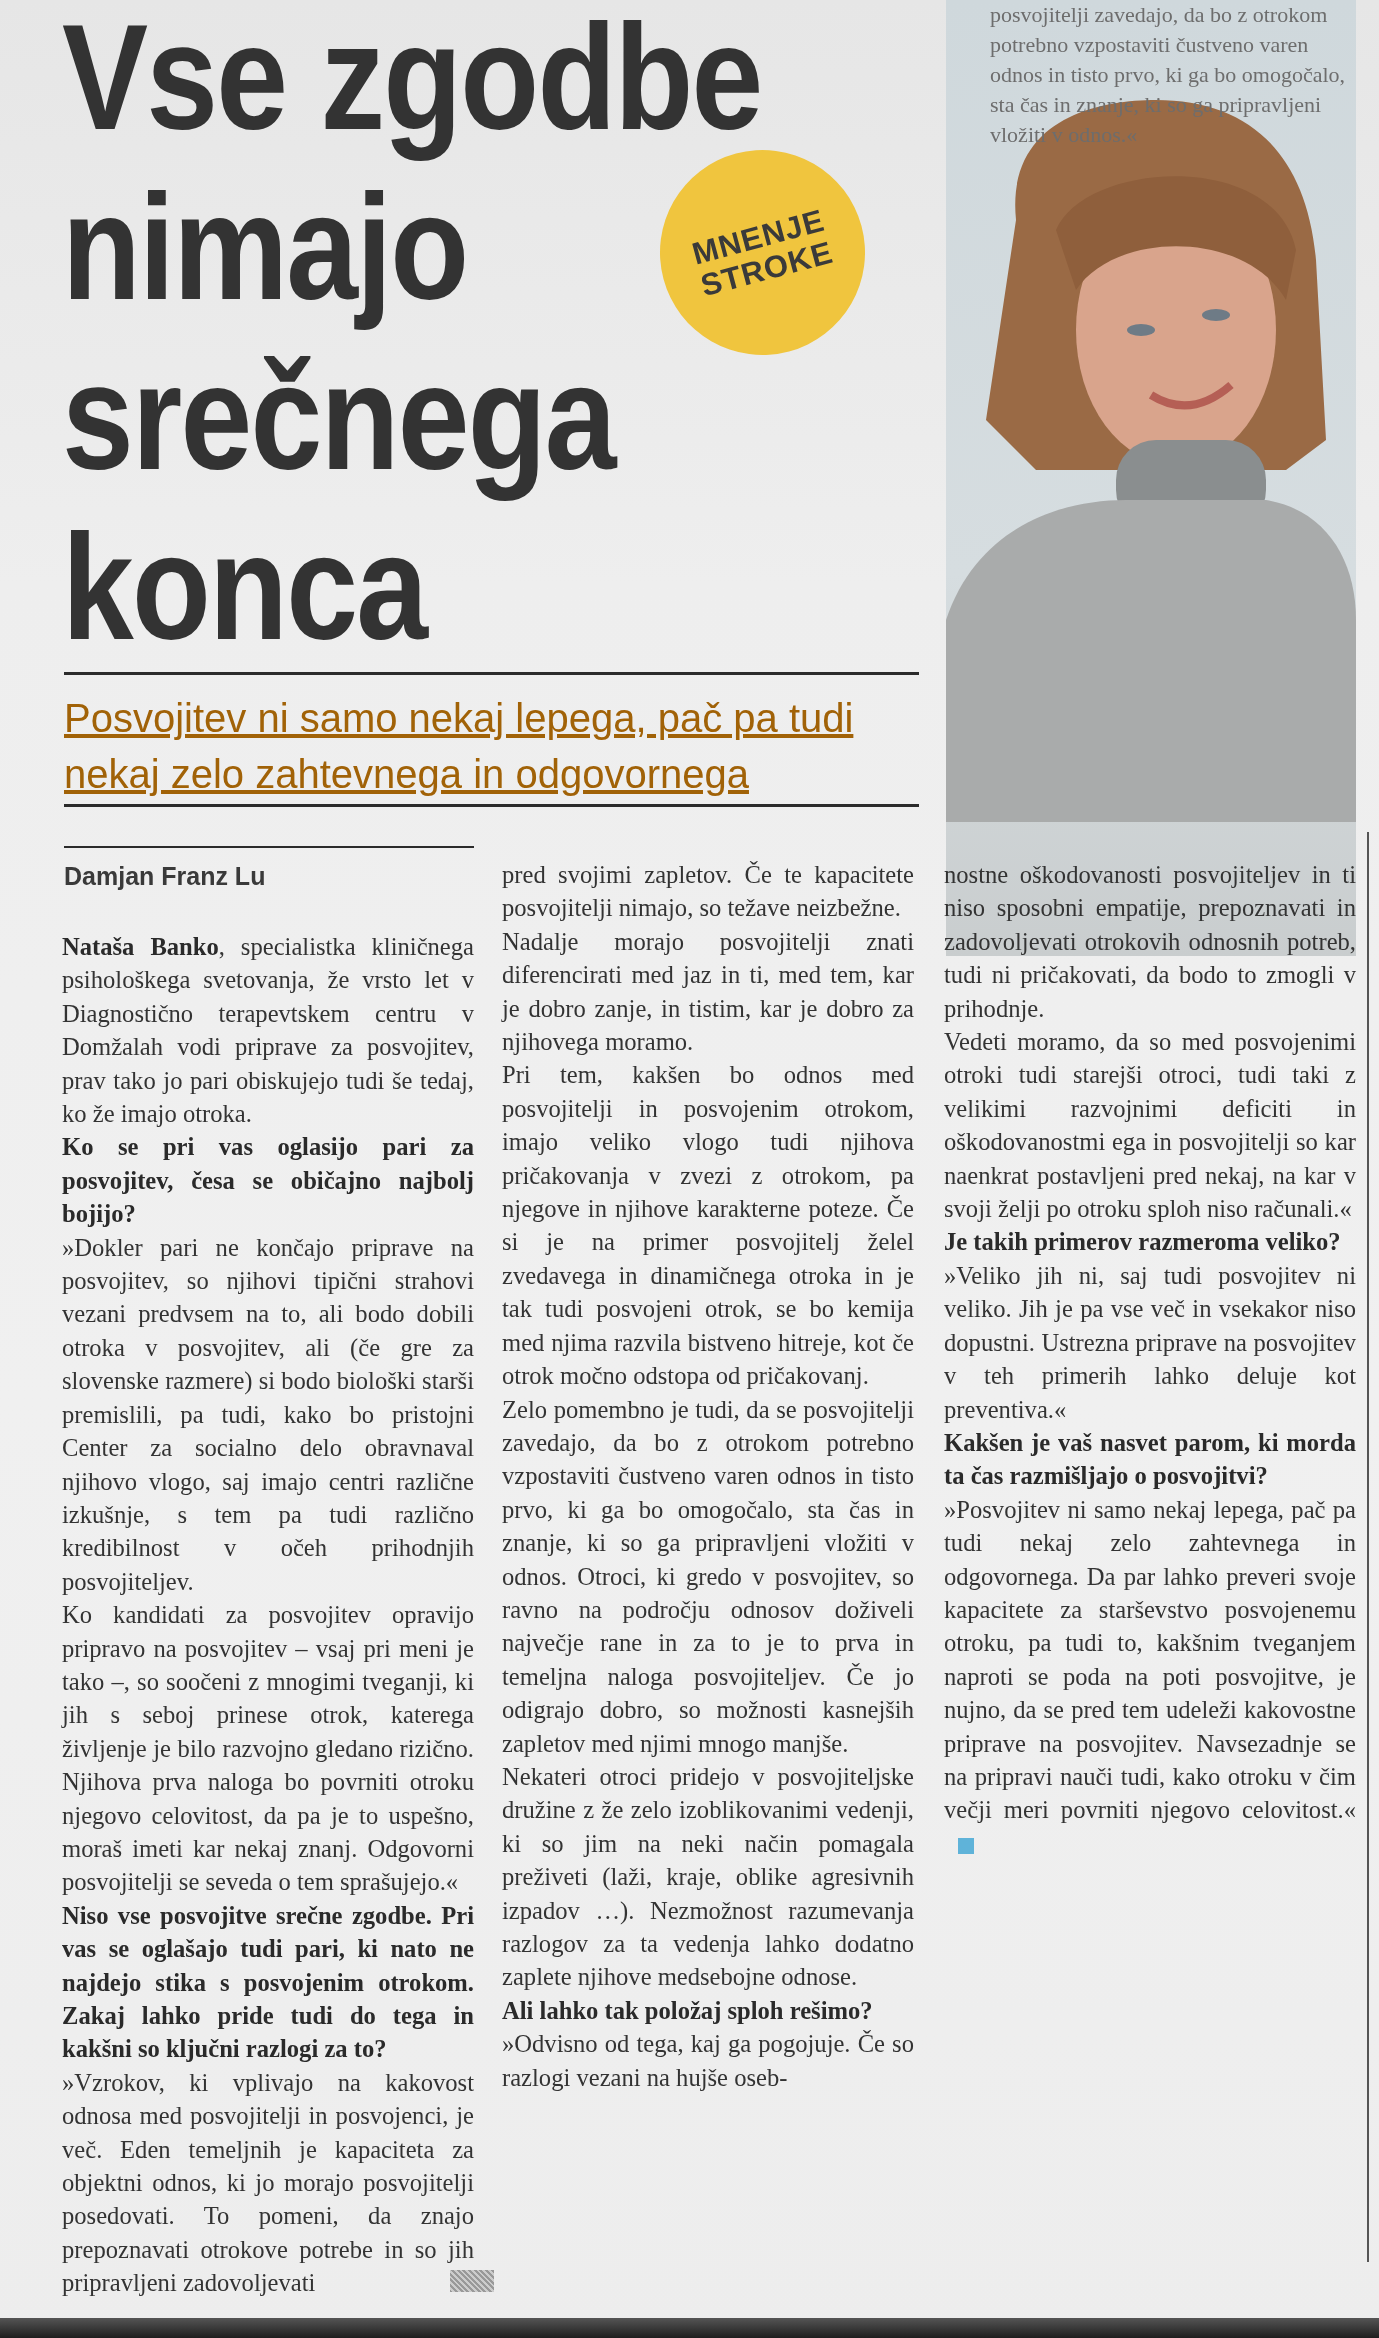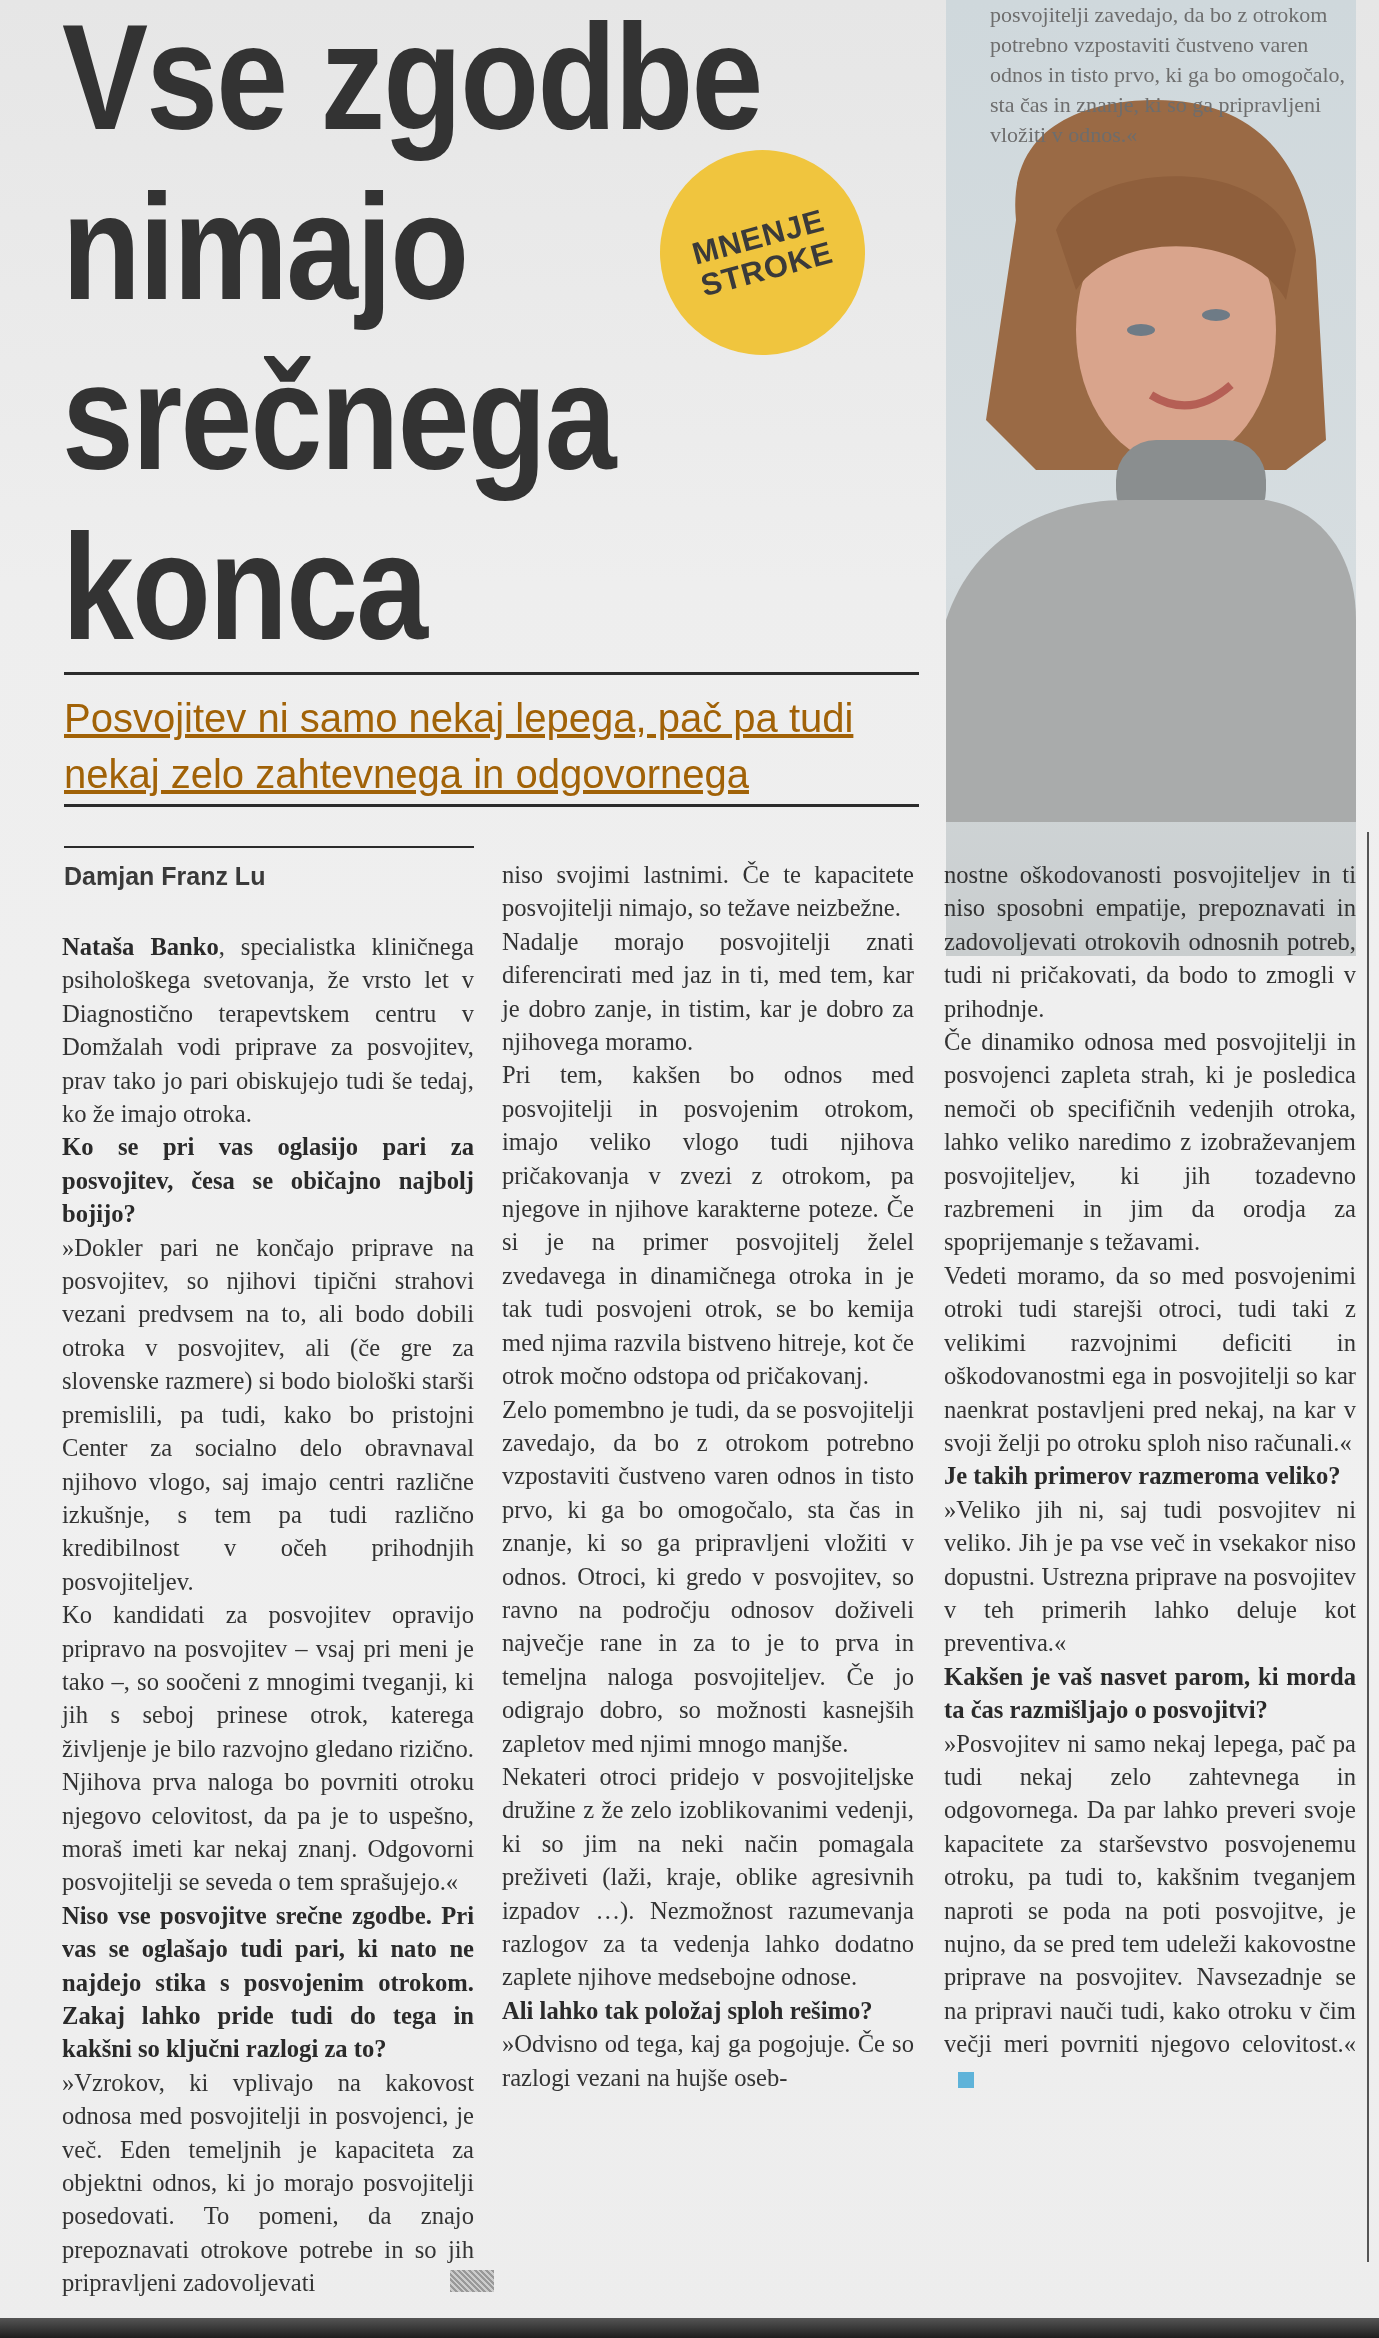--- a/index.html
+++ b/index.html
@@ -108,32 +108,31 @@
 <div class="col col1">
   <p><b>Nataša Banko</b><span>, specialistka kliničnega psihološkega svetovanja, že vrsto let v Diagnostično terapevtskem centru v Domžalah vodi priprave za posvojitev, prav tako jo pari obiskujejo tudi še tedaj, ko že imajo otroka.</span></p>
   <p><b>Ko se pri vas oglasijo pari za posvojitev, česa se običajno najbolj bojijo?</b></p>
   <p>»Dokler pari ne končajo priprave na posvojitev, so njihovi tipični strahovi vezani predvsem na to, ali bodo dobili otroka v posvojitev, ali (če gre za slovenske razmere) si bodo biološki starši premislili, pa tudi, kako bo pristojni Center za socialno delo obravnaval njihovo vlogo, saj imajo centri različne izkušnje, s tem pa tudi različno kredibilnost v očeh prihodnjih posvojiteljev.</p>
   <p>Ko kandidati za posvojitev opravijo pripravo na posvojitev – vsaj pri meni je tako –, so soočeni z mnogimi tveganji, ki jih s seboj prinese otrok, katerega življenje je bilo razvojno gledano rizično. Njihova prva naloga bo povrniti otroku njegovo celovitost, da pa je to uspešno, moraš imeti kar nekaj znanj. Odgovorni posvojitelji se seveda o tem sprašujejo.«</p>
   <p><b>Niso vse posvojitve srečne zgodbe. Pri vas se oglašajo tudi pari, ki nato ne najdejo stika s posvojenim otrokom. Zakaj lahko pride tudi do tega in kakšni so ključni razlogi za to?</b></p>
   <p>»Vzrokov, ki vplivajo na kakovost odnosa med posvojitelji in posvojenci, je več. Eden temeljnih je kapaciteta za objektni odnos, ki jo morajo posvojitelji posedovati. To pomeni, da znajo prepoznavati otrokove potrebe in so jih pripravljeni zadovoljevati</p>
 </div>
 
 <div class="col col2">
-  <p>niso svojimi lastnimi. Če te kapacitete posvojitelji nimajo, so težave neizbežne.</p>
+  <p>pred svojimi zapletov. Če te kapacitete posvojitelji nimajo, so težave neizbežne.</p>
   <p>Nadalje morajo posvojitelji znati diferencirati med jaz in ti, med tem, kar je dobro zanje, in tistim, kar je dobro za njihovega moramo.</p>
   <p>Pri tem, kakšen bo odnos med posvojitelji in posvojenim otrokom, imajo veliko vlogo tudi njihova pričakovanja v zvezi z otrokom, pa njegove in njihove karakterne poteze. Če si je na primer posvojitelj želel zvedavega in dinamičnega otroka in je tak tudi posvojeni otrok, se bo kemija med njima razvila bistveno hitreje, kot če otrok močno odstopa od pričakovanj.</p>
   <p>Zelo pomembno je tudi, da se posvojitelji zavedajo, da bo z otrokom potrebno vzpostaviti čustveno varen odnos in tisto prvo, ki ga bo omogočalo, sta čas in znanje, ki so ga pripravljeni vložiti v odnos. Otroci, ki gredo v posvojitev, so ravno na področju odnosov doživeli največje rane in za to je to prva in temeljna naloga posvojiteljev. Če jo odigrajo dobro, so možnosti kasnejših zapletov med njimi mnogo manjše.</p>
   <p>Nekateri otroci pridejo v posvojiteljske družine z že zelo izoblikovanimi vedenji, ki so jim na neki način pomagala preživeti (laži, kraje, oblike agresivnih izpadov …). Nezmožnost razumevanja razlogov za ta vedenja lahko dodatno zaplete njihove medsebojne odnose.</p>
   <p><b>Ali lahko tak položaj sploh rešimo?</b></p>
   <p>»Odvisno od tega, kaj ga pogojuje. Če so razlogi vezani na hujše oseb-</p>
 </div>
 
 <div class="col col3">
   <p>nostne oškodovanosti posvojiteljev in ti niso sposobni empatije, prepoznavati in zadovoljevati otrokovih odnosnih potreb, tudi ni pričakovati, da bodo to zmogli v prihodnje.</p>
-  <p>Če dinamiko odnosa med posvojitelji in posvojenci zapleta strah, ki je posledica nemoči ob specifičnih vedenjih otroka, lahko veliko naredimo z izobraževanjem posvojiteljev, ki jih tozadevno razbremeni in jim da orodja za spoprijemanje s težavami.</p>
   <p>Vedeti moramo, da so med posvojenimi otroki tudi starejši otroci, tudi taki z velikimi razvojnimi deficiti in oškodovanostmi ega in posvojitelji so kar naenkrat postavljeni pred nekaj, na kar v svoji želji po otroku sploh niso računali.«</p>
   <p><b>Je takih primerov razmeroma veliko?</b></p>
   <p>»Veliko jih ni, saj tudi posvojitev ni veliko. Jih je pa vse več in vsekakor niso dopustni. Ustrezna priprave na posvojitev v teh primerih lahko deluje kot preventiva.«</p>
   <p><b>Kakšen je vaš nasvet parom, ki morda ta čas razmišljajo o posvojitvi?</b></p>
   <p><span>»Posvojitev ni samo nekaj lepega, pač pa tudi nekaj zelo zahtevnega in odgovornega. Da par lahko preveri svoje kapacitete za starševstvo posvojenemu otroku, pa tudi to, kakšnim tveganjem naproti se poda na poti posvojitve, je nujno, da se pred tem udeleži kakovostne priprave na posvojitev. Navsezadnje se na pripravi nauči tudi, kako otroku v čim večji meri povrniti njegovo celovitost.«</span><span class="endmark"></span></p>
 </div>
 
 <div class="col-divider"></div>
 <div class="halftone"></div>
 <div class="bottom-bar"></div>

